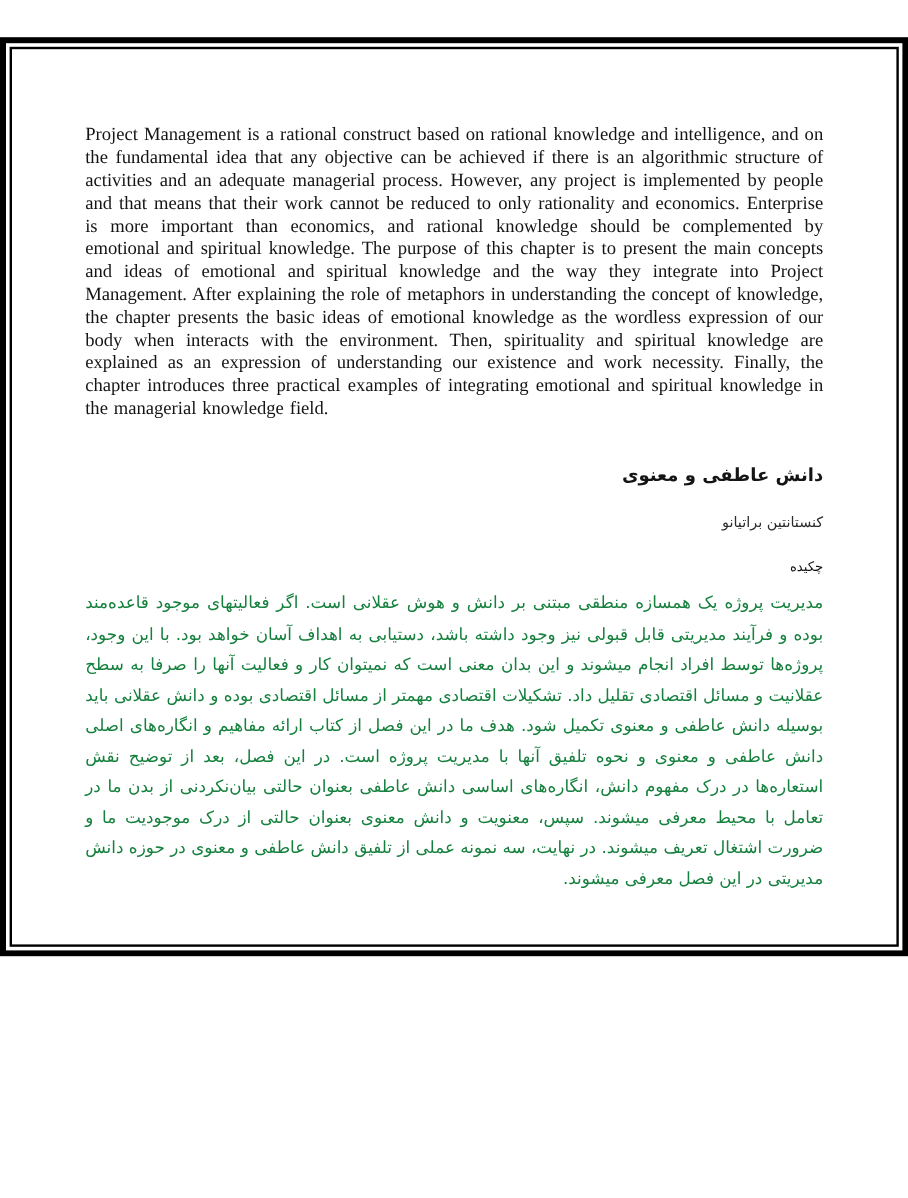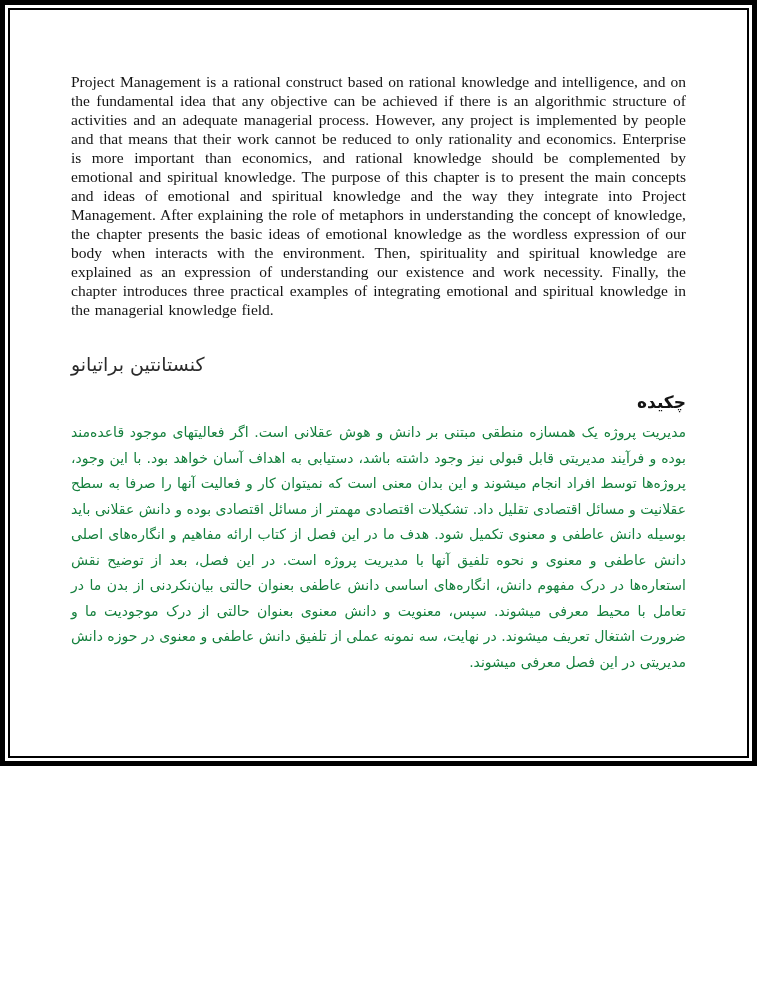--- a/index.html
+++ b/index.html
@@ -8,20 +8,21 @@
     background: #ffffff;
   }
   .page {
     position: relative;
     width: 757px;
     height: 766px;
     box-sizing: border-box;
     background: var(--page-bg, #ffffff);
     border: 5px solid var(--border-color, #000000);
     overflow: hidden;
+    margin-top: 31px;
   }
   .page-inner-frame {
     position: absolute;
     top: 3px; left: 3px; right: 3px; bottom: 3px;
     border: 2px solid var(--border-color, #000000);
     pointer-events: none;
   }
   .content {
     position: absolute;
     left: 66px;
@@ -47,30 +48,30 @@
   .fa-title {
     margin: 0;
     font-size: 15px;
     font-weight: bold;
     line-height: 18px;
     text-align: right;
     color: var(--text-color, #141414);
   }
   .fa-author {
     margin: 22px 0 0 0;
-    font-size: 19px;
+    font-size: 12px;
     font-weight: normal;
     line-height: 16px;
-    text-align: left;
+    text-align: right;
     color: #2b2b2b;
   }
   .fa-abstract-heading {
     margin: 21px 0 0 0;
-    font-size: 17px;
-    font-weight: bold;
+    font-size: 11px;
+    font-weight: normal;
     line-height: 18px;
     color: var(--text-color, #141414);
   }
   .fa-abstract {
     margin: 9px 0 0 0;
     font-size: 14px;
     line-height: 25.5px;
     text-align: justify;
     text-align-last: right;
     text-justify: inter-word;
@@ -82,20 +83,21 @@
 
 <div class="page">
   <div class="page-inner-frame"></div>
 
   <div class="content">
 
     <p class="en-abstract" lang="en">Project Management is a rational construct based on rational knowledge and intelligence, and on the fundamental idea that any objective can be achieved if there is an algorithmic structure of activities and an adequate managerial process. However, any project is implemented by people and that means that their work cannot be reduced to only rationality and economics. Enterprise is more important than economics, and rational knowledge should be complemented by emotional and spiritual knowledge. The purpose of this chapter is to present the main concepts and ideas of emotional and spiritual knowledge and the way they integrate into Project Management. After explaining the role of metaphors in understanding the concept of knowledge, the chapter presents the basic ideas of emotional knowledge as the wordless expression of our body when interacts with the environment. Then, spirituality and spiritual knowledge are explained as an expression of understanding our existence and work necessity. Finally, the chapter introduces three practical examples of integrating emotional and spiritual knowledge in the managerial knowledge field.</p>
 
     <div class="fa-section">
 
+      <h1 class="fa-title" lang="fa" dir="rtl">دانش عاطفی و معنوی</h1>
 
       <p class="fa-author" lang="fa" dir="rtl">کنستانتین براتیانو</p>
 
       <h2 class="fa-abstract-heading" lang="fa" dir="rtl">چکیده</h2>
 
       <p class="fa-abstract" lang="fa" dir="rtl">مدیریت پروژه یک همسازه منطقی مبتنی بر دانش و هوش عقلانی است. اگر فعالیتهای موجود قاعده‌مند بوده و فرآیند مدیریتی قابل قبولی نیز وجود داشته باشد، دستیابی به اهداف آسان خواهد بود. با این وجود، پروژه‌ها توسط افراد انجام میشوند و این بدان معنی است که نمیتوان کار و فعالیت آنها را صرفا به سطح عقلانیت و مسائل اقتصادی تقلیل داد. تشکیلات اقتصادی مهمتر از مسائل اقتصادی بوده و دانش عقلانی باید بوسیله دانش عاطفی و معنوی تکمیل شود. هدف ما در این فصل از کتاب ارائه مفاهیم و انگاره‌های اصلی دانش عاطفی و معنوی و نحوه تلفیق آنها با مدیریت پروژه است. در این فصل، بعد از توضیح نقش استعاره‌ها در درک مفهوم دانش، انگاره‌های اساسی دانش عاطفی بعنوان حالتی بیان‌نکردنی از بدن ما در تعامل با محیط معرفی میشوند. سپس، معنویت و دانش معنوی بعنوان حالتی از درک موجودیت ما و ضرورت اشتغال تعریف میشوند. در نهایت، سه نمونه عملی از تلفیق دانش عاطفی و معنوی در حوزه دانش مدیریتی در این فصل معرفی میشوند.</p>
 
     </div>
   </div>
 </div>

